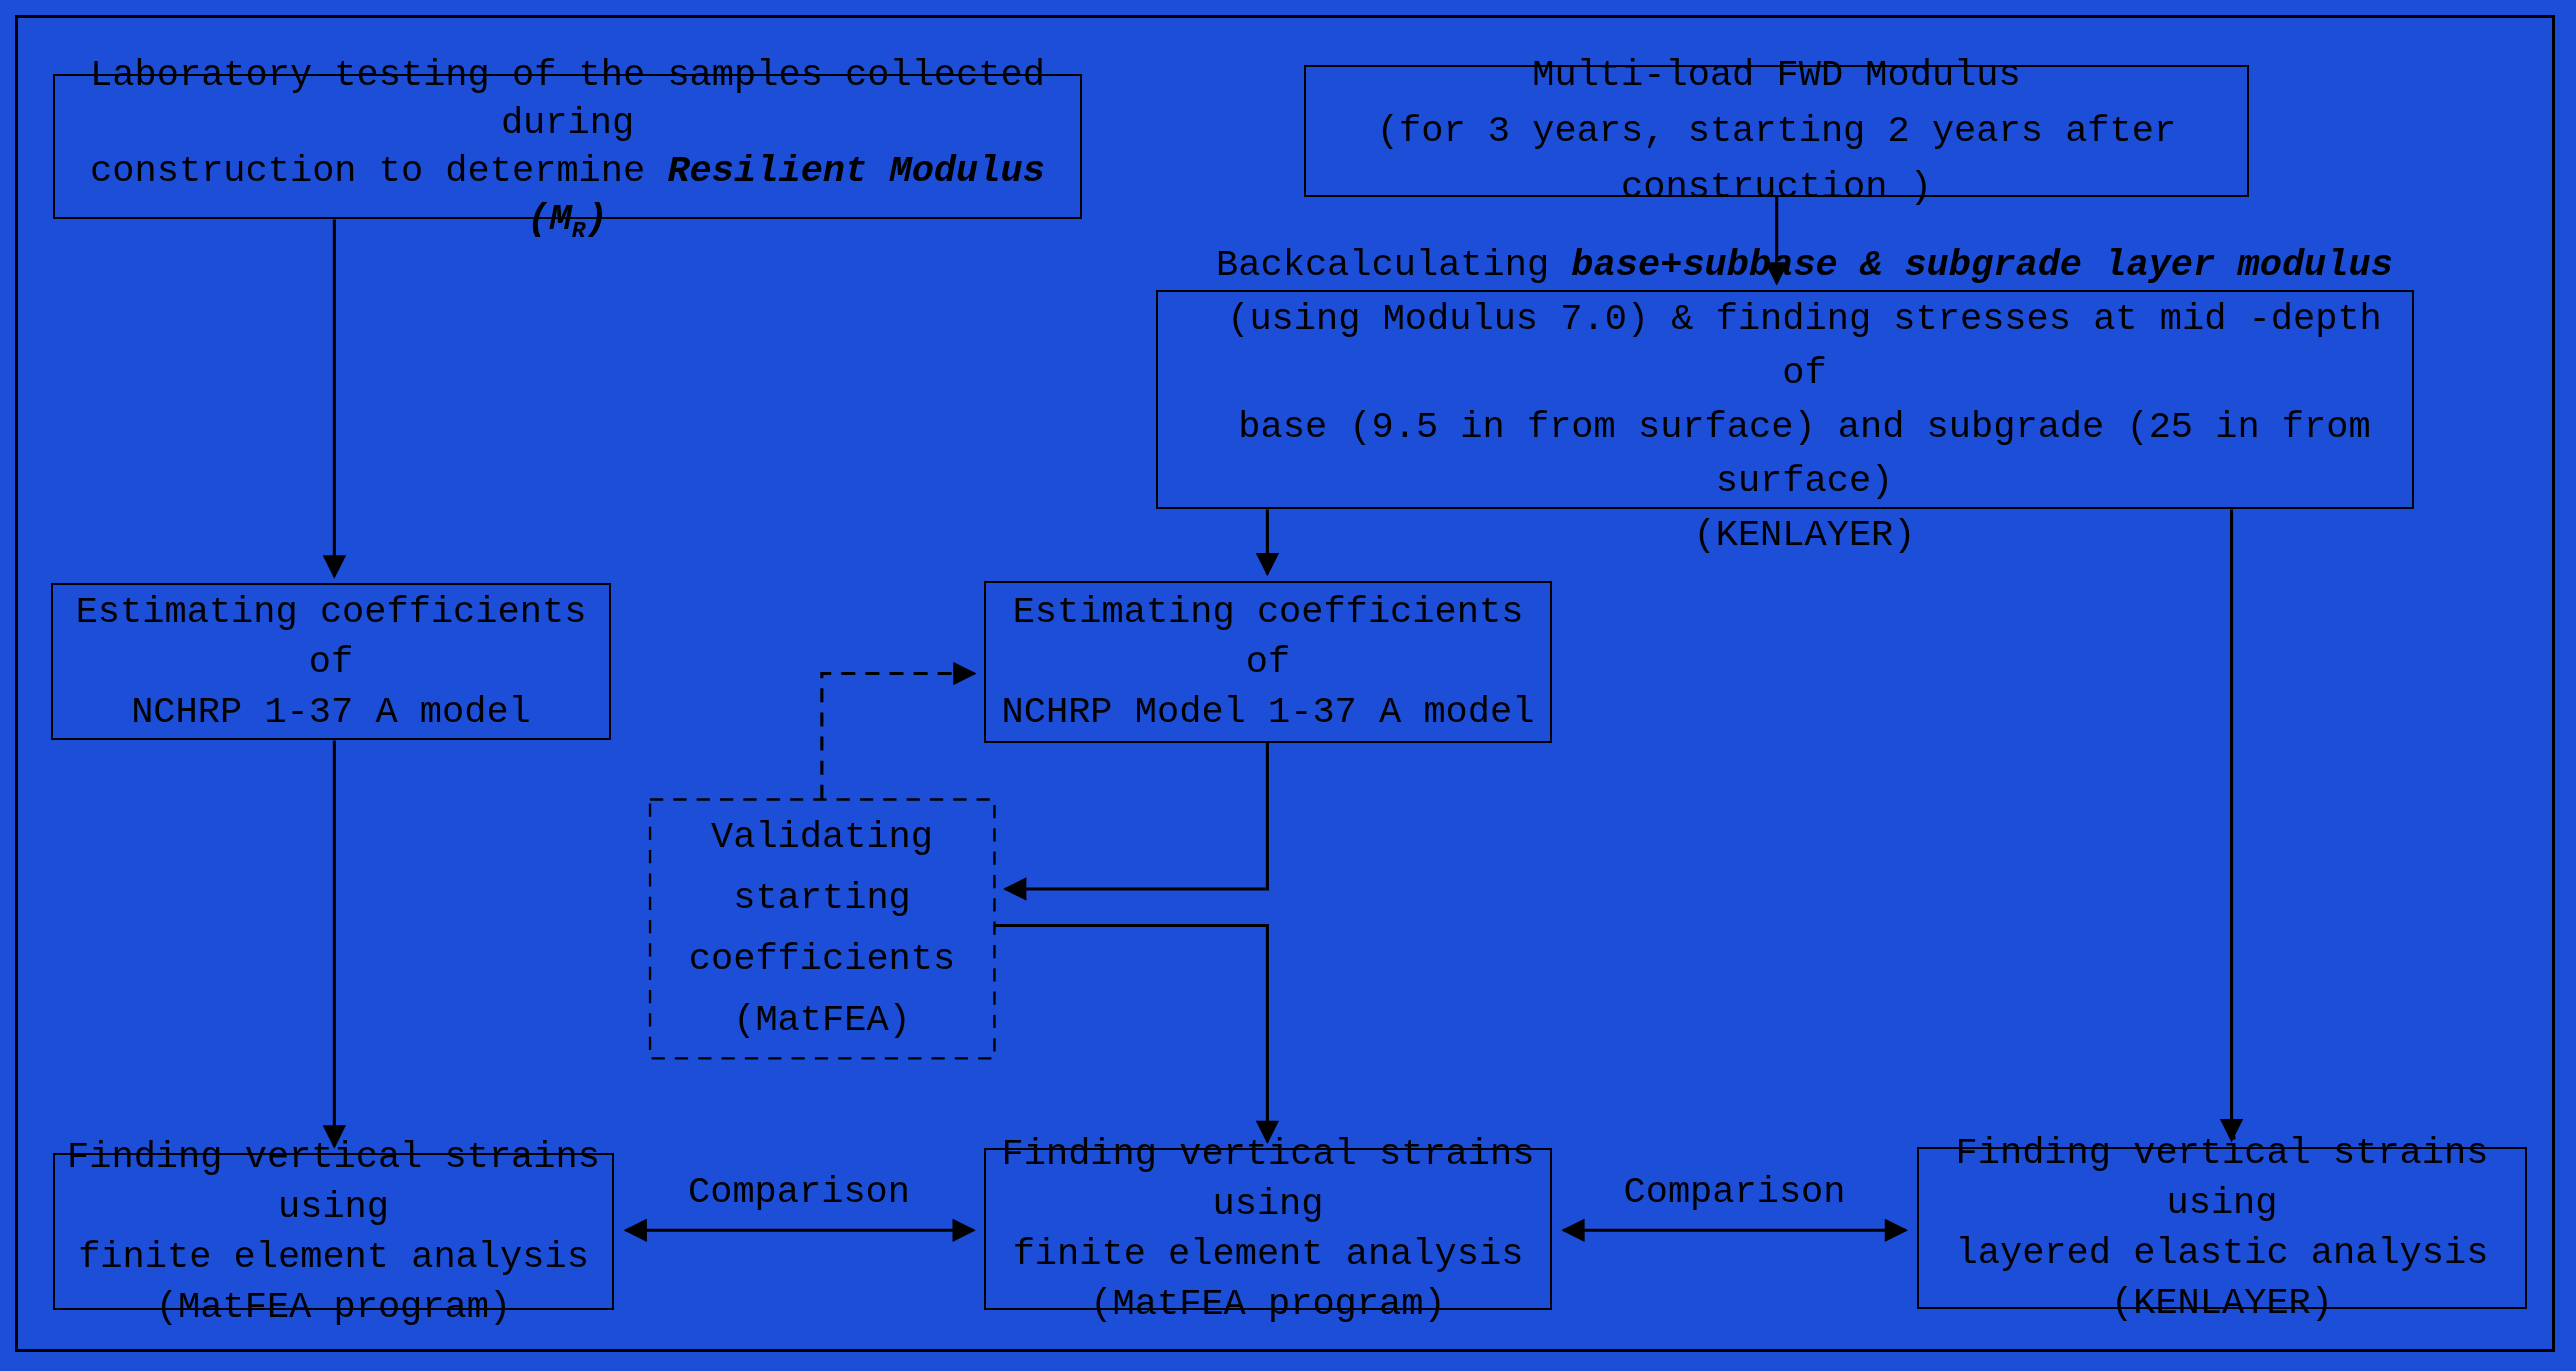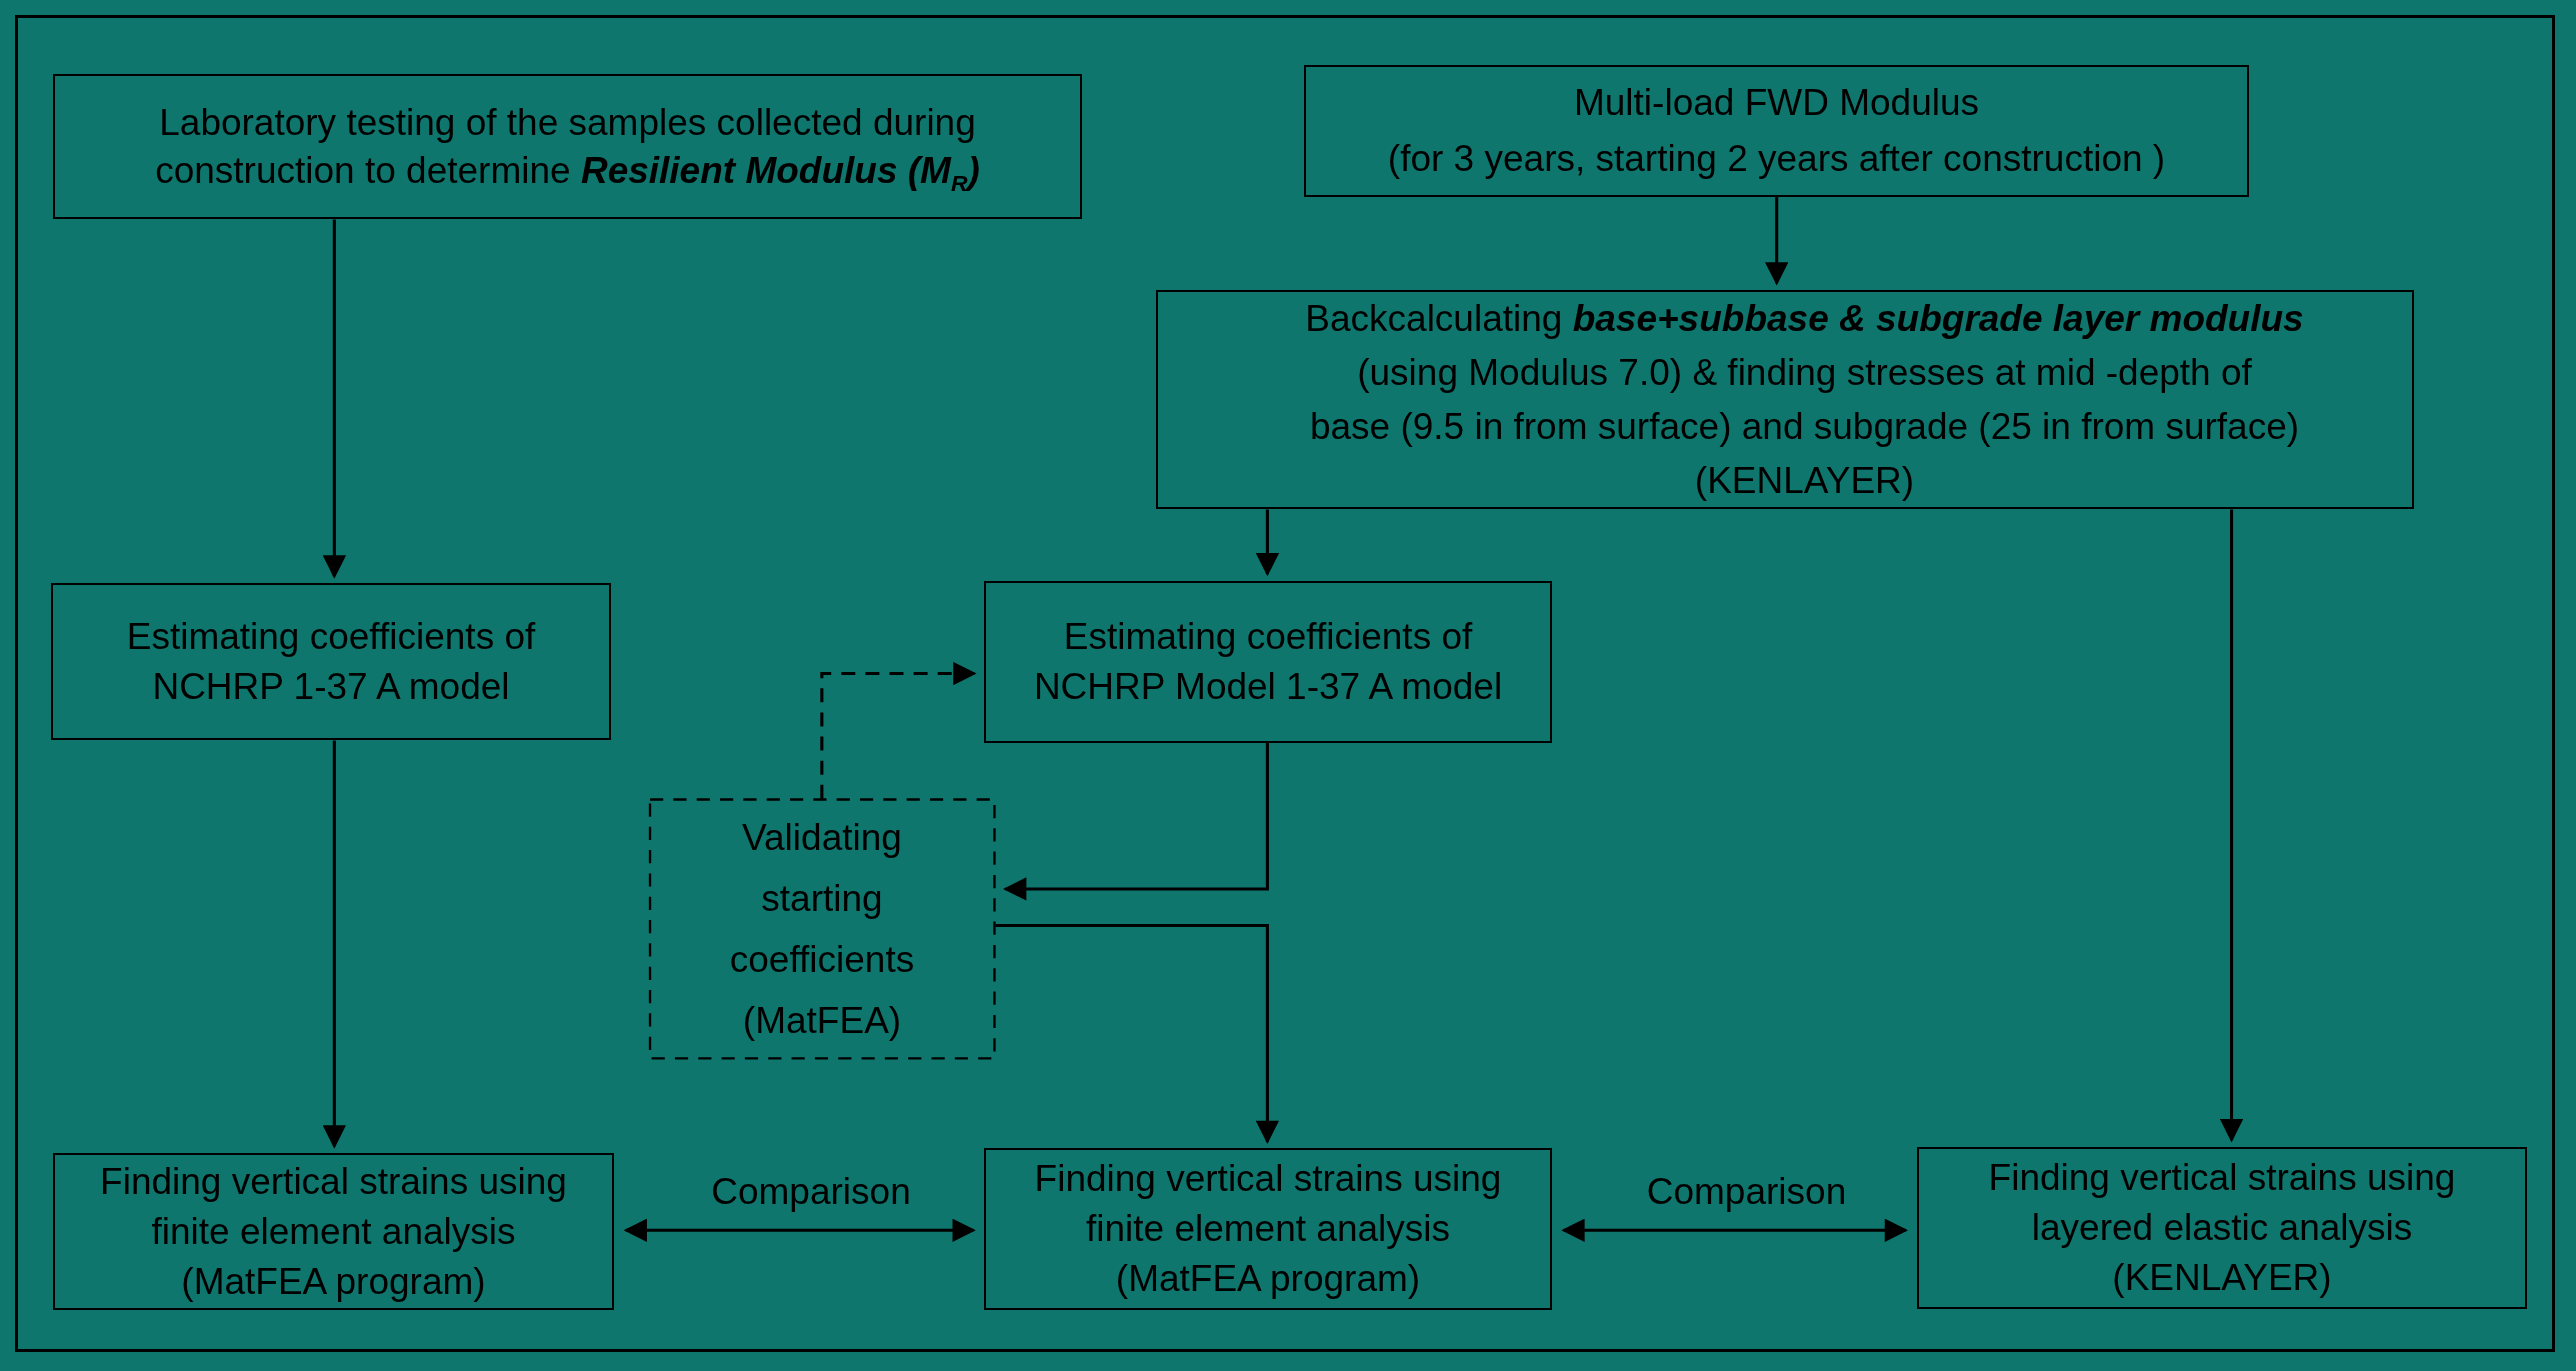--- a/index.html
+++ b/index.html
@@ -4,22 +4,22 @@
 <style>
   html, body {
     margin: 0;
     padding: 0;
     background: #ffffff;
   }
   .canvas {
     position: relative;
     width: 2576px;
     height: 1372px;
-    background: #0f766e;
-    font-family: Liberation Sans, sans-serif;
+    background: #1d4ed8;
+    font-family: Liberation Mono, monospace;
     color: #000000;
     overflow: hidden;
   }
   .outer-frame {
     position: absolute;
     left: 14.8px;
     top: 14.8px;
     width: 2540px;
     height: 1337px;
     border: 3.1px solid #000000;
@@ -58,21 +58,20 @@
   }
   .lh-b { line-height: 56px; }
   .lh-c { line-height: 54px; }
   .lh-f { line-height: 61px; }
   .lh-m { line-height: 50px; }
   .comparison-label {
     position: absolute;
     text-align: center;
     font-size: 37px;
     line-height: 44px;
-    padding-left: 12px;
   }
 </style>
 </head>
 <body>
 
 <div class="canvas">
 
   <div class="outer-frame"></div>
 
   <svg class="arrow-layer" viewBox="0 0 3313 1764" xmlns="http://www.w3.org/2000/svg">

